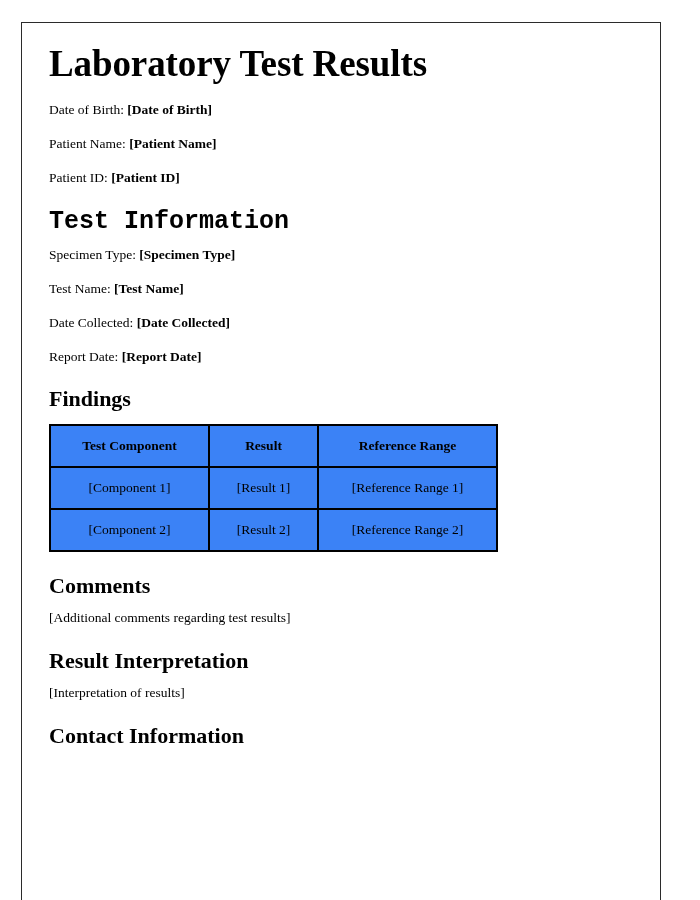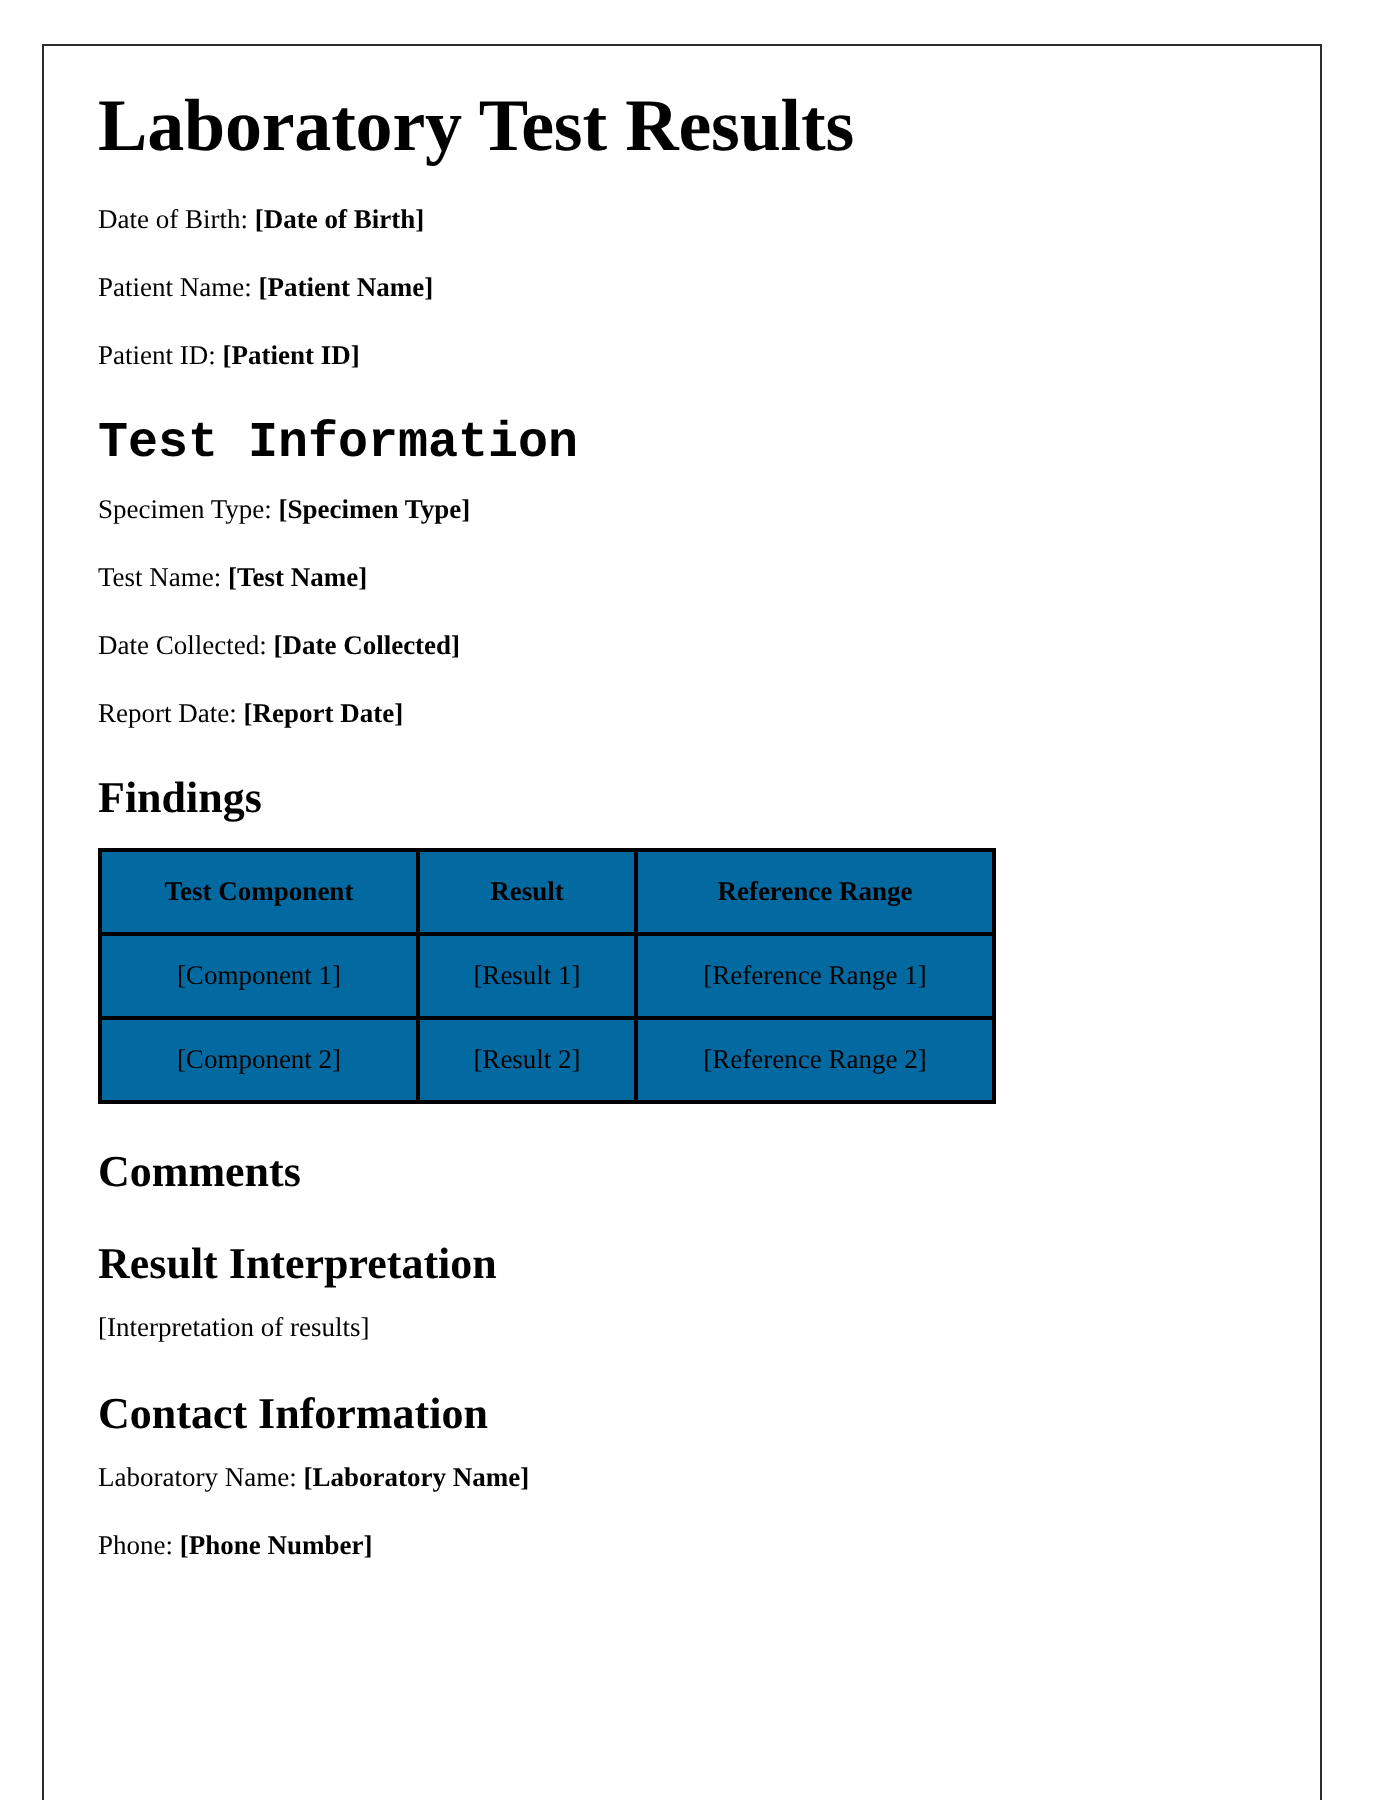--- a/index.html
+++ b/index.html
@@ -74,21 +74,21 @@
     table-layout: fixed;
     width: 383px;
   }
   .findings-table td,
   .findings-table th {
     border: 1px solid #000000;
     padding: 0 10px;
     height: 40px;
     font-size: 13.5px;
     vertical-align: middle;
-    background: #0369a1;
+    background: #3b82f6;
   }
   .findings-table th {
     font-weight: bold;
     text-align: center;
   }
   .findings-table td {
     text-align: center;
     font-weight: normal;
   }
   .col-comp { width: 137px; }
@@ -155,30 +155,21 @@
         </tr>
         <tr>
           <td class="col-comp">[Component 2]</td>
           <td class="col-res">[Result 2]</td>
           <td class="col-ref">[Reference Range 2]</td>
         </tr>
       </tbody>
     </table>
 
     <h2 class="sec-h">Comments</h2>
+    <p class="note">[Additional comments regarding test results]</p>
 
     <h2 class="sec-h">Result Interpretation</h2>
     <p class="note">[Interpretation of results]</p>
 
     <h2 class="sec-h">Contact Information</h2>
-    <div>
-      <p class="field">
-        <span class="label">Laboratory Name:</span>
-        <span class="value">[Laboratory Name]</span>
-      </p>
-      <p class="field">
-        <span class="label">Phone:</span>
-        <span class="value">[Phone Number]</span>
-      </p>
-    </div>
 
   </div>
 </div>
 
 </body></html>

